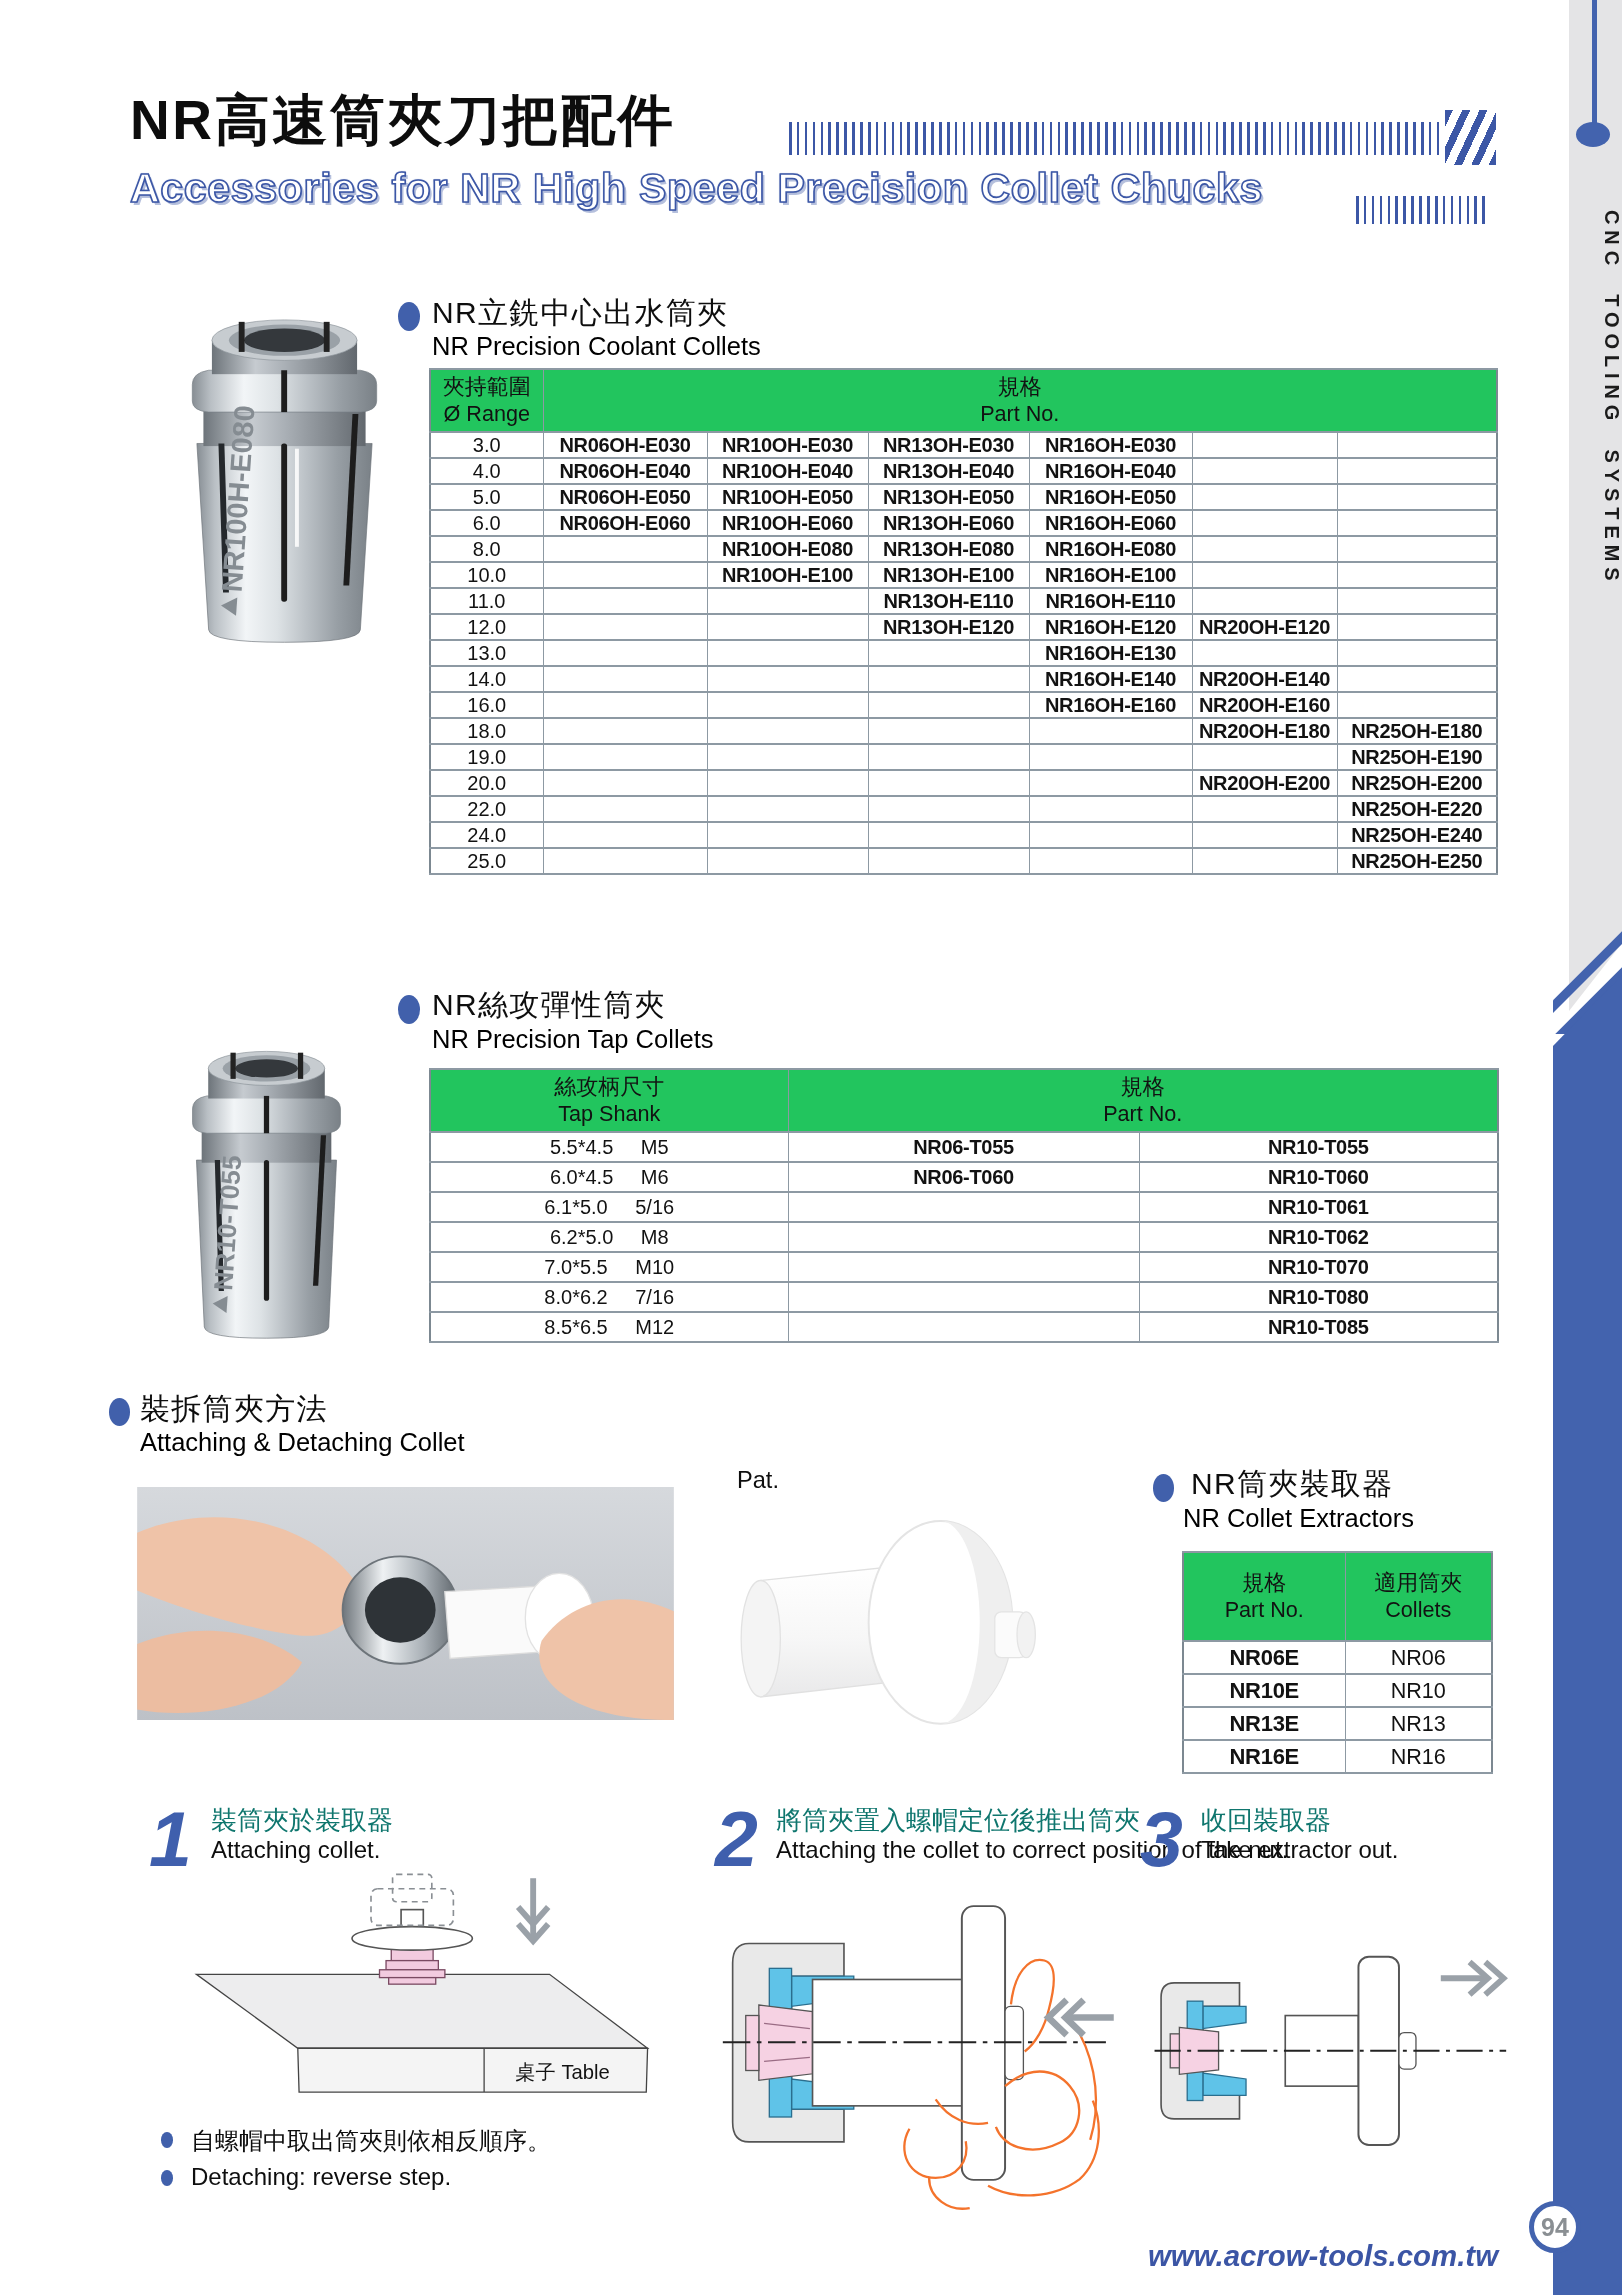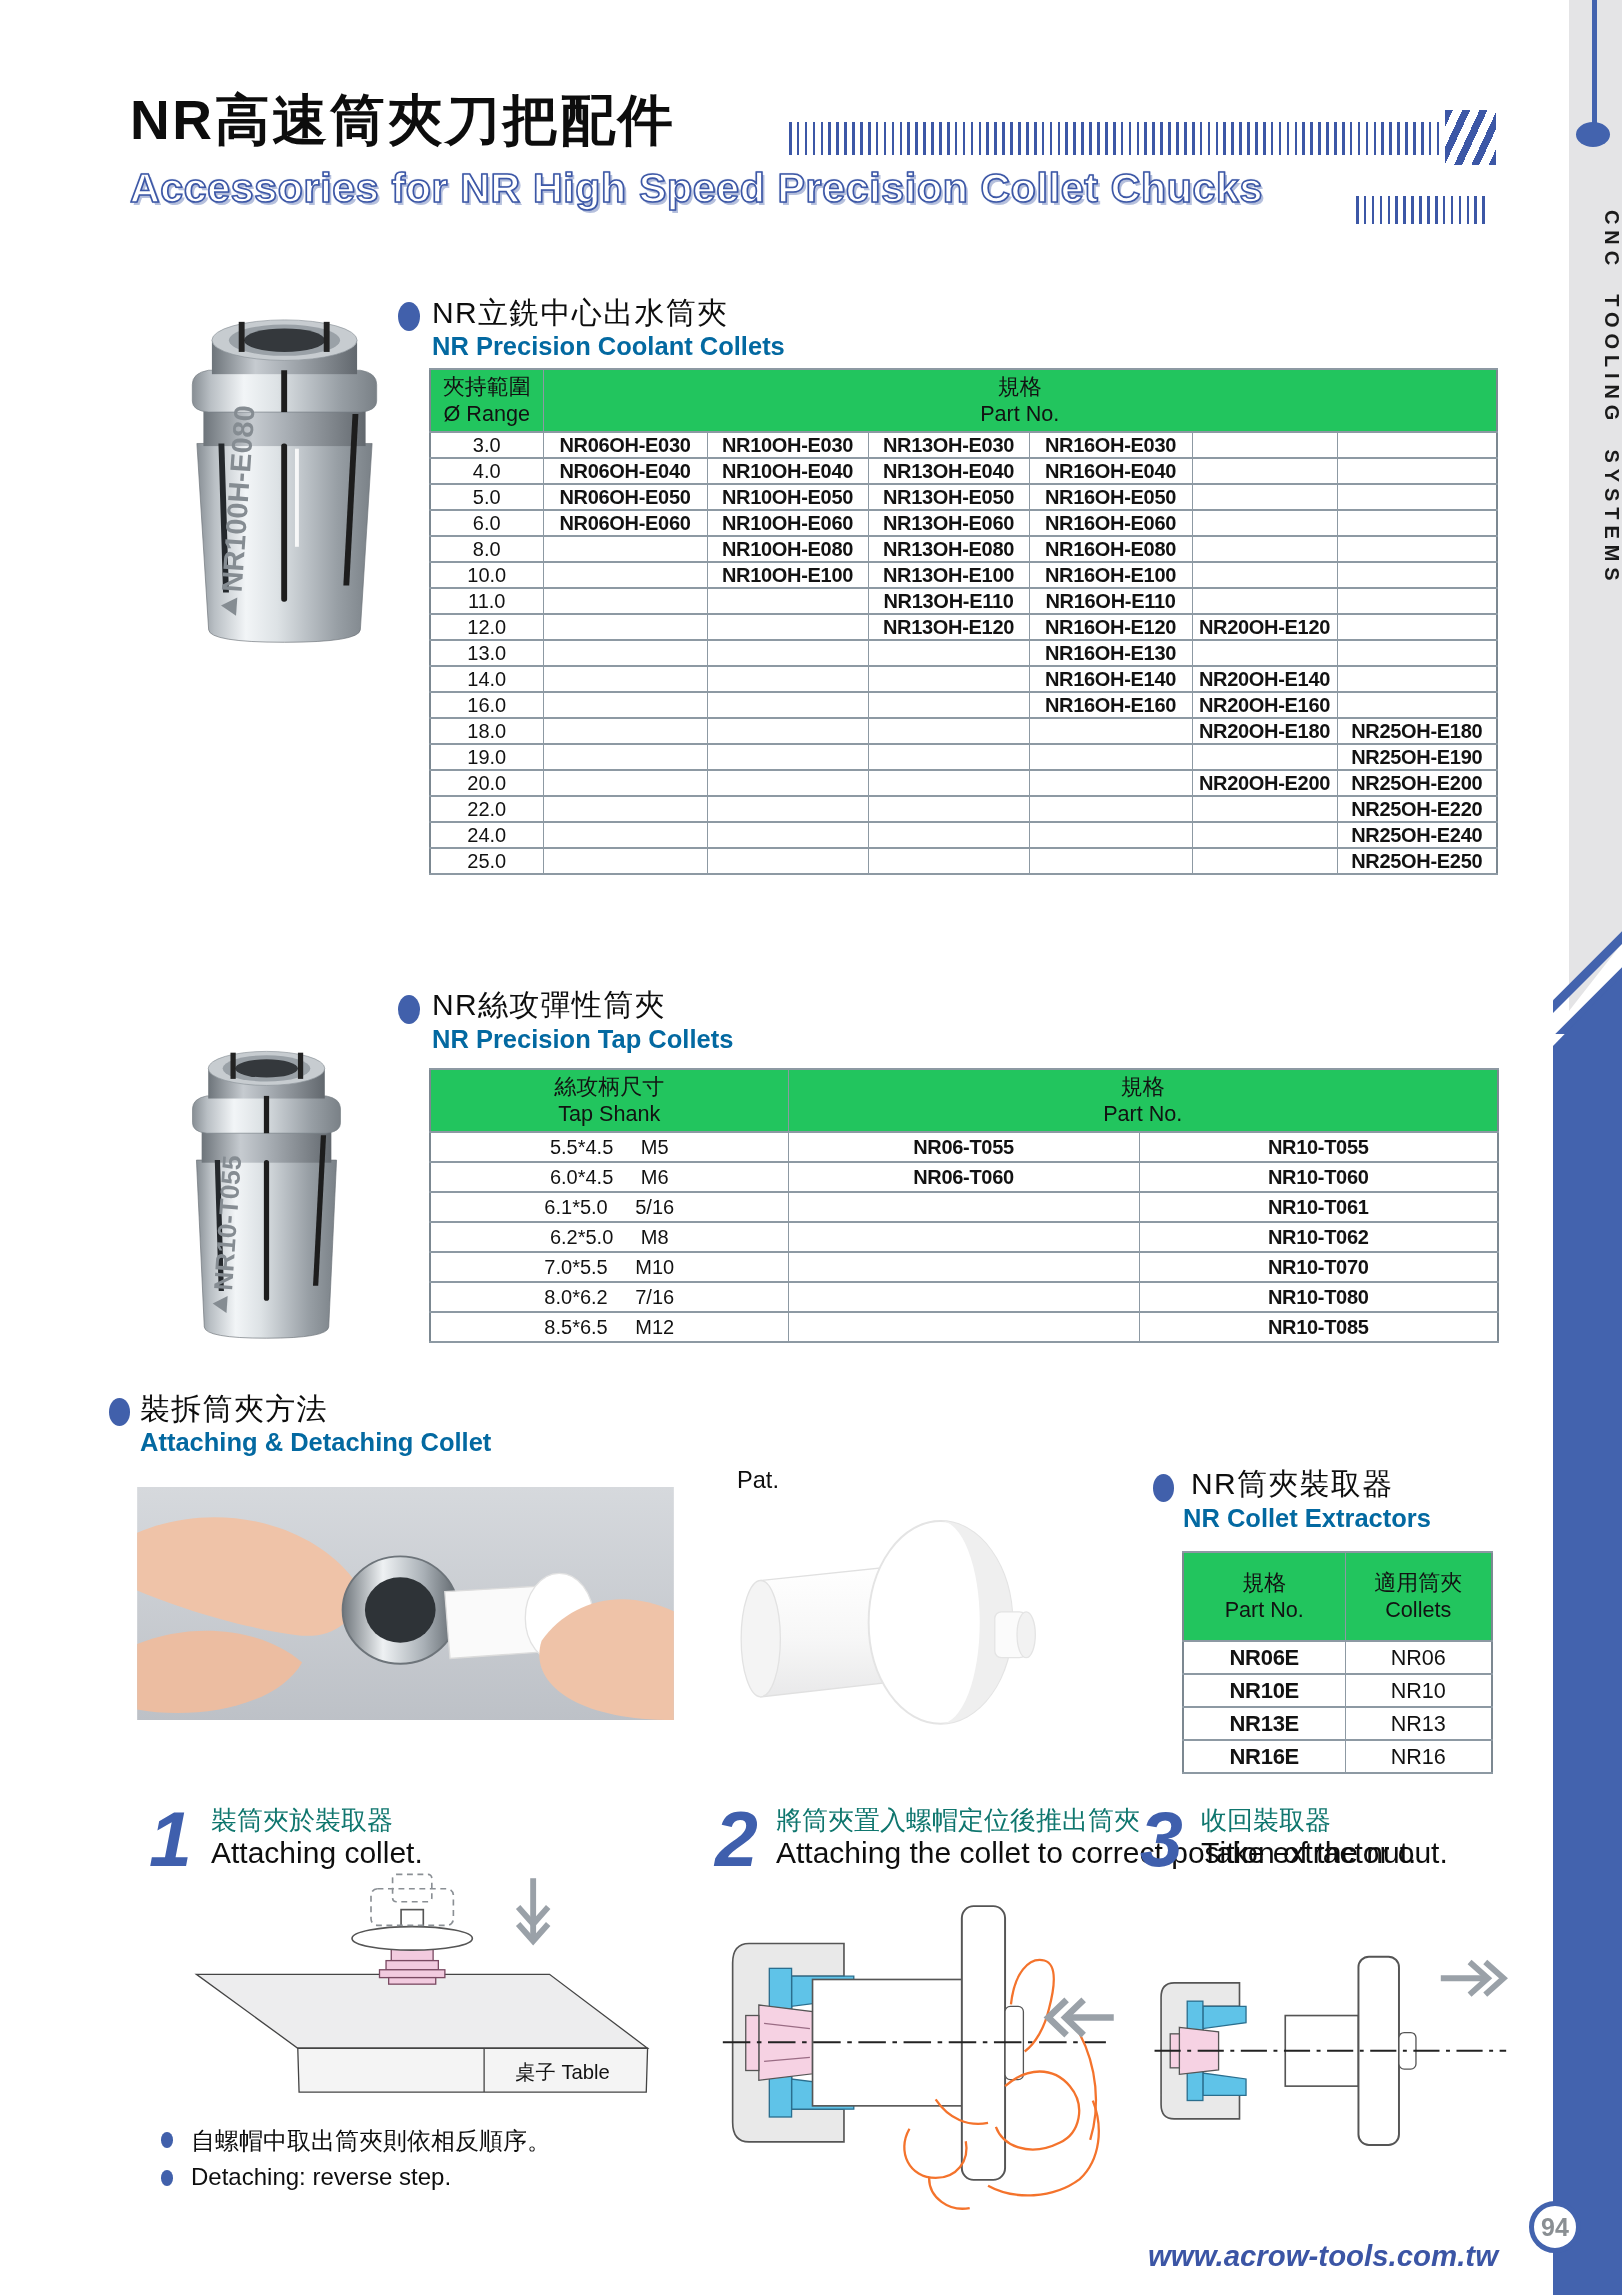--- a/index.html
+++ b/index.html
@@ -24,21 +24,21 @@
      clip-path:polygon(100% 0,100% 100%,0 100%,0 71px);}
   .side-line{left:1592px;top:0;width:4.6px;height:128px;background:#4363ae;}
   .side-dot{left:1576px;top:122px;width:34px;height:25px;border-radius:50%;background:#4363ae;}
   .side-label{left:1569px;top:169px;width:54px;height:458px;writing-mode:vertical-rl;text-orientation:mixed;
      font-size:20px;font-weight:700;letter-spacing:5.9px;word-spacing:11.8px;color:#1b1b1b;
      display:flex;justify-content:center;}
 
   
   .bullet{background:#4160ab;border-radius:50%;}
   .sec-zh{font-size:30px;letter-spacing:1.3px;color:#0e0e0e;}
-  .sec-en{font-size:25.5px;font-weight:700;color:#0369a1;}
+  .sec-en{font-size:25.5px;font-weight:400;color:#000000;}
 
   
   table.tbl{border-collapse:collapse;table-layout:fixed;background:#fff;border:2px solid #7c8891;}
   .tbl th,.tbl td{border:1.3px solid #8d99a3;border-top-width:2px;border-bottom-width:2px;
       text-align:center;padding:0;white-space:nowrap;overflow:hidden;}
   .tbl thead th{background:#22c55e;font-weight:500;}
   .h-zh{font-size:22px;line-height:1.25;}
   .h-en{font-size:21.6px;line-height:1.25;}
   td.part{font-size:20px;font-weight:700;letter-spacing:-0.3px;}
   td.range{font-size:20px;}
@@ -50,21 +50,21 @@
   #coolant-table tbody tr{height:26px;}
   #coolant-table thead tr{height:63px;}
   #tap-table tbody tr{height:30px;}
   #tap-table thead tr{height:63px;}
   #ext-table tbody tr{height:33px;}
   #ext-table thead tr{height:89px;}
 
   
   .step-num{font-size:77px;font-weight:800;font-style:italic;color:#3f5fad;line-height:1;}
   .step-zh{font-size:26px;color:#0f766e;}
-  .step-en{font-size:30px;color:#0e0e0e;text-align:right;}
+  .step-en{font-size:24px;color:#0e0e0e;text-align:right;}
 
   .note-text{font-size:24px;color:#0e0e0e;}
   .footer-url{font-size:29.4px;font-weight:800;font-style:italic;color:#3b55a5;text-align:right;}
   .page-badge{width:42px;height:42px;border-radius:50%;background:#fff;border:5.2px solid #4363ae;
       display:flex;align-items:center;justify-content:center;font-size:25px;font-weight:700;color:#8a8f93;}
   .pat{font-size:23.6px;color:#0e0e0e;}
 </style>
 </head>
 <body>
 

